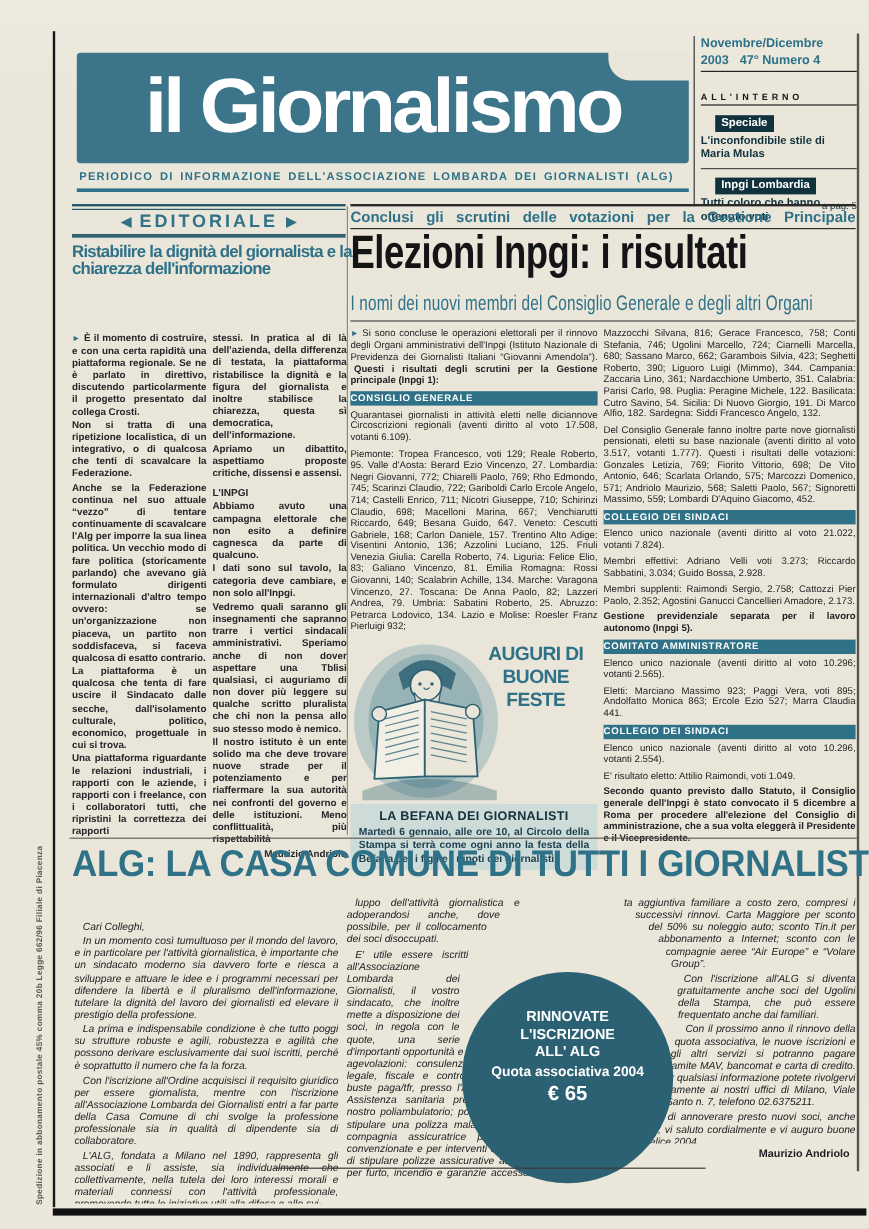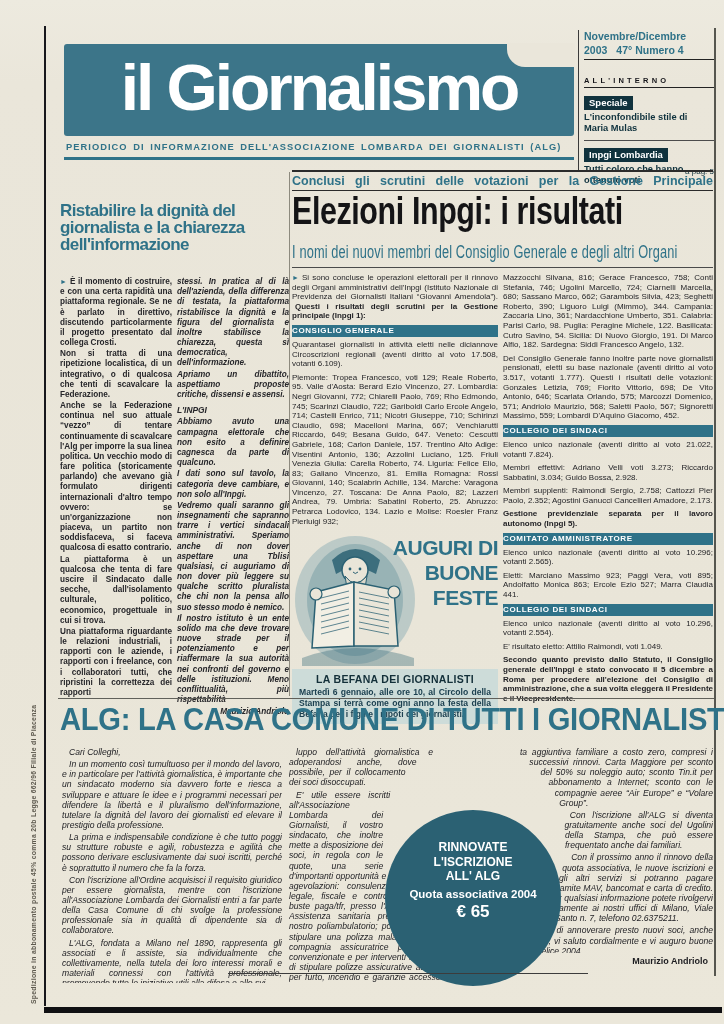--- a/index.html
+++ b/index.html
@@ -24,38 +24,38 @@
   .tagline-rule{position:absolute;left:64px;top:157px;width:510px;height:2.5px;background:#2f7288;}
 
   
   .issue-sep{position:absolute;left:578px;top:30px;width:1px;height:142px;background:#3a3a3a;}
   .issue{position:absolute;left:584px;top:30px;width:130px;}
   .issue-date{color:#2f7288;font-weight:bold;font-size:10.5px;line-height:1.3;}
   .issue-date .num{margin-left:9px;}
   .interno{border-top:1.5px solid #222;border-bottom:1.5px solid #222;font-size:7.5px;font-weight:bold;
         letter-spacing:3.2px;color:#15151a;padding:16px 0 2px;margin:2px 0 4px;}
   .badge{display:inline-block;background:#10323d;color:#fff;font-weight:bold;font-size:9.5px;
-        padding:1px 5px 2px;margin:1px 0 2px;text-align:right;}
+        padding:1px 5px 2px;margin:1px 12px 2px;text-align:right;}
   .issue-item-text{font-size:9.3px;font-weight:bold;color:#10323d;line-height:1.2;}
   .issue-pag{font-weight:normal;font-size:8px;float:right;margin-top:3px;}
   .issue-rule{border-top:1px solid #4c4c4c;margin:5px 0 3px;}
 
   
   .ed-head{position:absolute;left:60px;top:170px;width:228px;}
   .ed-head .r1{border-top:2.5px solid #24586a;margin-bottom:1.5px;}
   .ed-head .r2{border-top:1px solid #24586a;}
   .ed-label{text-align:center;color:#2f7288;font-weight:bold;font-size:15px;letter-spacing:2.5px;padding:1px 0 2px;}
   .ed-label .tri{font-size:11px;letter-spacing:0;vertical-align:1px;}
-  .ed-title{position:absolute;left:60px;top:202px;width:234px;font-size:17px;line-height:1.0;
+  .ed-title{position:absolute;left:60px;top:202px;width:234px;font-size:14px;line-height:1.0;
         font-weight:bold;color:#2f7288;letter-spacing:-0.6px;}
   .ed-col{position:absolute;top:277px;width:112px;font-size:8.2px;line-height:1.24;text-align:justify;
         color:#26262a;font-weight:bold;}
   .ed-col p{margin:0 0 1px;}
   .ed-col1{left:60px;}
-  .ed-col2{left:177px;font-style:italic;}
+  .ed-col2{left:177px;}
   .ed-h{margin:5px 0 2px !important;font-size:8.4px;}
   .ed-sig{text-align:right;margin-top:2px !important;}
   .marker{color:#2f7288;font-size:7px;margin-right:3px;}
 
   
   .kicker{position:absolute;left:292px;top:170px;width:421px;border-top:2px solid #2b2b2b;
         border-bottom:1.5px solid #2b2b2b;padding:2px 0;color:#2f7288;font-weight:bold;font-size:12.5px;
         text-align:justify;text-align-last:justify;}
   .headline{position:absolute;left:292px;top:189px;width:560px;font-size:39px;font-weight:bold;color:#141416;
         letter-spacing:-0.5px;transform:scaleX(0.78);transform-origin:0 0;white-space:nowrap;}
@@ -64,33 +64,33 @@
   .lead-rule{position:absolute;left:292px;top:267px;width:421px;border-top:1px solid #4a4a4a;}
   .lcol{position:absolute;left:292px;top:273px;width:206px;}
   .rcol{position:absolute;left:503px;top:273px;width:210px;}
   .bp{font-size:8px;line-height:1.2;text-align:justify;color:#1f1f23;margin:0 0 4px;}
   .bp b{margin-left:3px;}
   .bp.nb b{margin-left:0;}
   .bar{background:#2f7288;color:#fff;font-weight:bold;font-size:8px;letter-spacing:0.6px;text-align:left;
         padding:1px 0 2px;margin:2px 0 3px;}
   .auguri-wrap{position:relative;height:136px;margin-top:2px;}
   .befana-svg{position:absolute;left:0;top:0;}
-  .auguri{position:absolute;right:0;top:6px;text-align:right;color:#2f7288;font-weight:bold;font-size:21px;
+  .auguri{position:absolute;right:12px;top:6px;text-align:center;color:#2f7288;font-weight:bold;font-size:16px;
         line-height:1.18;letter-spacing:-0.5px;}
   .caption-box{background:#cddcd9;padding:4px 7px 5px;margin-top:3px;}
   .caption-title{text-align:center;font-weight:bold;font-size:10.5px;color:#132f39;letter-spacing:0.3px;margin-bottom:2px;}
   .caption-text{font-size:8.6px;font-weight:bold;color:#1c4050;line-height:1.25;text-align:justify;}
 
   
   .alg-rule{position:absolute;left:58px;top:698px;width:656px;border-top:1px solid #60605a;}
   .alg-head{position:absolute;left:60px;top:702px;width:700px;font-size:31px;font-weight:bold;color:#2f7288;
         letter-spacing:-0.3px;white-space:nowrap;transform:scaleX(0.94);transform-origin:0 0;}
   .acol{position:absolute;top:747px;font-style:italic;font-size:8.6px;line-height:1.18;text-align:justify;color:#222226;}
   .acol p{margin:0 0 2px;text-indent:7px;}
-  .a1{left:62px;width:220px;height:236px;overflow:hidden;}
+  .a1{left:62px;width:220px;height:236px;overflow:hidden;margin-top:20px;}
   .a2{left:289px;width:212px;height:236px;overflow:hidden;}
   .a3{left:508px;width:205px;height:206px;overflow:hidden;}
   .sp2{float:right;width:118px;height:178px;margin-top:58px;shape-outside:circle(92px at 90px 93px);}
   .sp3{float:left;width:62px;height:178px;margin-top:58px;shape-outside:circle(92px at -35px 93px);}
   .circle{position:absolute;left:385px;top:810px;width:176px;height:176px;border-radius:50%;background:#2b6173;
         color:#fff;text-align:center;box-shadow:0 0 0 1px #24546400;}
   .circle .big{font-size:12px;font-weight:bold;line-height:1.22;}
   .circle .pad{padding-top:30px;}
   .circle .mid{font-size:11.5px;font-weight:bold;margin-top:4px;}
   .circle .euro{font-size:17px;font-weight:bold;margin-top:2px;}
@@ -135,20 +135,31 @@
     <div class="issue-rule"></div>
     <div>
       <span class="badge">Inpgi Lombardia</span>
       <div class="issue-item-text">
         <span class="issue-pag">a pag. 5</span>
         <span>Tutti coloro che hanno ottenuto voti</span>
       </div>
     </div>
   </div>
 
+  <div class="ed-head">
+    <div class="r1"></div>
+    <div class="r2"></div>
+    <div class="ed-label">
+      <span class="tri">◀</span>
+      <span>EDITORIALE</span>
+      <span class="tri">▶</span>
+    </div>
+    <div class="r2"></div>
+    <div class="r1"></div>
+  </div>
   <div class="ed-title">Ristabilire la dignità del giornalista e la chiarezza dell'informazione</div>
 
   <div class="ed-col ed-col1">
     <p><span class="marker">►</span><span>È il momento di costruire, e con una certa rapidità una piattaforma regionale. Se ne è parlato in direttivo, discutendo particolarmente il progetto presentato dal collega Crosti.</span></p>
     <p>Non si tratta di una ripetizione localistica, di un integrativo, o di qualcosa che tenti di scavalcare la Federazione.</p>
     <p>Anche se la Federazione continua nel suo attuale “vezzo” di tentare continuamente di scavalcare l'Alg per imporre la sua linea politica. Un vecchio modo di fare politica (storicamente parlando) che avevano già formulato dirigenti internazionali d'altro tempo ovvero: se un'organizzazione non piaceva, un partito non soddisfaceva, si faceva qualcosa di esatto contrario.</p>
     <p>La piattaforma è un qualcosa che tenta di fare uscire il Sindacato dalle secche, dall'isolamento culturale, politico, economico, progettuale in cui si trova.</p>
     <p>Una piattaforma riguardante le relazioni industriali, i rapporti con le aziende, i rapporti con i freelance, con i collaboratori tutti, che ripristini la correttezza dei rapporti</p>
   </div>
   <div class="ed-col ed-col2">

